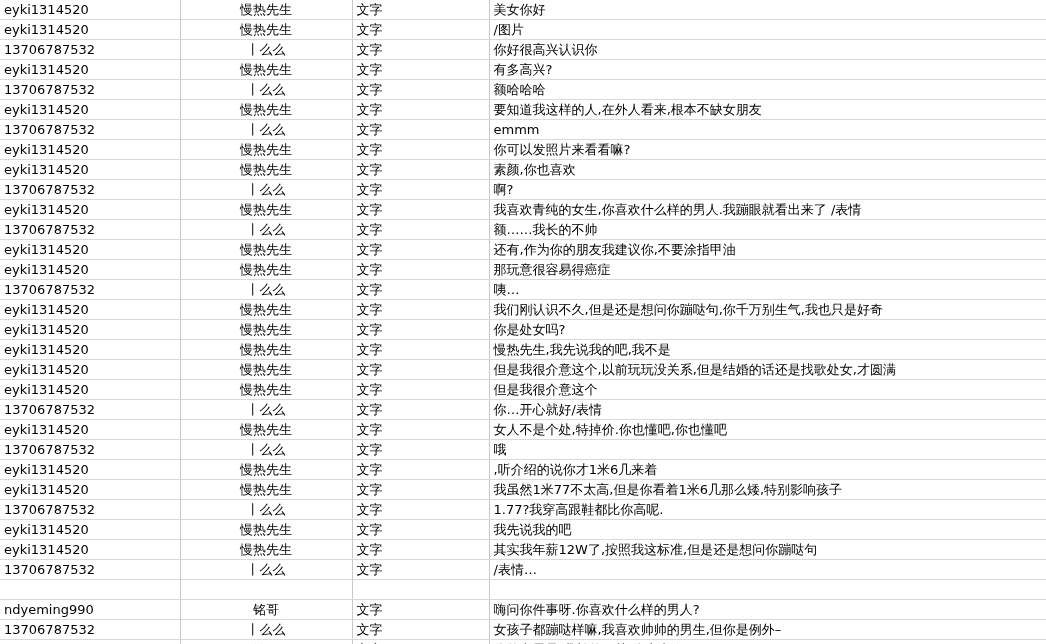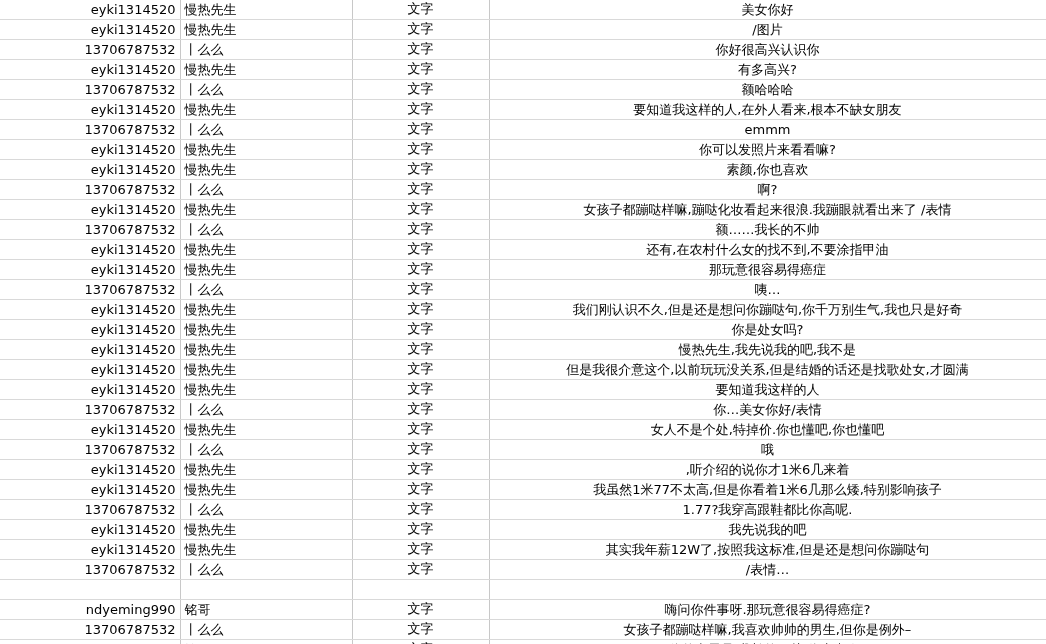--- a/index.html
+++ b/index.html
@@ -30,24 +30,24 @@
     white-space: nowrap;
     vertical-align: middle;
   }
   .sheet tr.blank td {
     border-bottom: 1px solid #d9d9d9;
   }
   col.c0 { width: 180px; }
   col.c1 { width: 172px; }
   col.c2 { width: 137px; }
   col.c3 { width: 557px; }
-  .col-a { text-align: right; }
-  .col-b { }
-  .col-c { text-align: center; padding-left: 8px; font-family: Liberation Mono, monospace; }
-  .col-d { text-align: center; padding-right: 8px; }
+  .col-a { text-align: left; }
+  .col-b { text-align: center; }
+  .col-c { text-align: left; padding-left: 8px; }
+  .col-d { text-align: left; padding-right: 8px; }
 </style>
 </head>
 <body>
 
 <table class="sheet">
   <colgroup>
     <col class="c0">
     <col class="c1">
     <col class="c2">
     <col class="c3">
@@ -110,33 +110,33 @@
       <tr>
         <td class="col-a">13706787532</td>
         <td class="col-b">丨么么</td>
         <td class="col-c">文字</td>
         <td class="col-d">啊?</td>
       </tr>
       <tr>
         <td class="col-a">eyki1314520</td>
         <td class="col-b">慢热先生</td>
         <td class="col-c">文字</td>
-        <td class="col-d">女孩子都蹦哒样嘛,蹦哒化妆看起来很浪.我蹦眼就看出来了 /表情</td>
+        <td class="col-d">我喜欢青纯的女生,你喜欢什么样的男人.我蹦眼就看出来了 /表情</td>
       </tr>
       <tr>
         <td class="col-a">13706787532</td>
         <td class="col-b">丨么么</td>
         <td class="col-c">文字</td>
         <td class="col-d">额……我长的不帅</td>
       </tr>
       <tr>
         <td class="col-a">eyki1314520</td>
         <td class="col-b">慢热先生</td>
         <td class="col-c">文字</td>
-        <td class="col-d">还有,在农村什么女的找不到,不要涂指甲油</td>
+        <td class="col-d">还有,作为你的朋友我建议你,不要涂指甲油</td>
       </tr>
       <tr>
         <td class="col-a">eyki1314520</td>
         <td class="col-b">慢热先生</td>
         <td class="col-c">文字</td>
         <td class="col-d">那玩意很容易得癌症</td>
       </tr>
       <tr>
         <td class="col-a">13706787532</td>
         <td class="col-b">丨么么</td>
@@ -164,27 +164,27 @@
       <tr>
         <td class="col-a">eyki1314520</td>
         <td class="col-b">慢热先生</td>
         <td class="col-c">文字</td>
         <td class="col-d">但是我很介意这个,以前玩玩没关系,但是结婚的话还是找歌处女,才圆满</td>
       </tr>
       <tr>
         <td class="col-a">eyki1314520</td>
         <td class="col-b">慢热先生</td>
         <td class="col-c">文字</td>
-        <td class="col-d">要知道我这样的人</td>
-      </tr>
-      <tr>
-        <td class="col-a">13706787532</td>
-        <td class="col-b">丨么么</td>
-        <td class="col-c">文字</td>
-        <td class="col-d">你…美女你好/表情</td>
+        <td class="col-d">但是我很介意这个</td>
+      </tr>
+      <tr>
+        <td class="col-a">13706787532</td>
+        <td class="col-b">丨么么</td>
+        <td class="col-c">文字</td>
+        <td class="col-d">你…开心就好/表情</td>
       </tr>
       <tr>
         <td class="col-a">eyki1314520</td>
         <td class="col-b">慢热先生</td>
         <td class="col-c">文字</td>
         <td class="col-d">女人不是个处,特掉价.你也懂吧,你也懂吧</td>
       </tr>
       <tr>
         <td class="col-a">13706787532</td>
         <td class="col-b">丨么么</td>
@@ -230,21 +230,21 @@
       <tr class="blank">
         <td class="col-a"></td>
         <td class="col-b"></td>
         <td class="col-c"></td>
         <td class="col-d"></td>
       </tr>
       <tr>
         <td class="col-a">ndyeming990</td>
         <td class="col-b">铭哥</td>
         <td class="col-c">文字</td>
-        <td class="col-d">嗨问你件事呀.那玩意很容易得癌症?</td>
+        <td class="col-d">嗨问你件事呀.你喜欢什么样的男人?</td>
       </tr>
       <tr>
         <td class="col-a">13706787532</td>
         <td class="col-b">丨么么</td>
         <td class="col-c">文字</td>
         <td class="col-d">女孩子都蹦哒样嘛,我喜欢帅帅的男生,但你是例外–</td>
       </tr>
       <tr>
         <td class="col-a">ndyeming990</td>
         <td class="col-b">铭哥</td>

